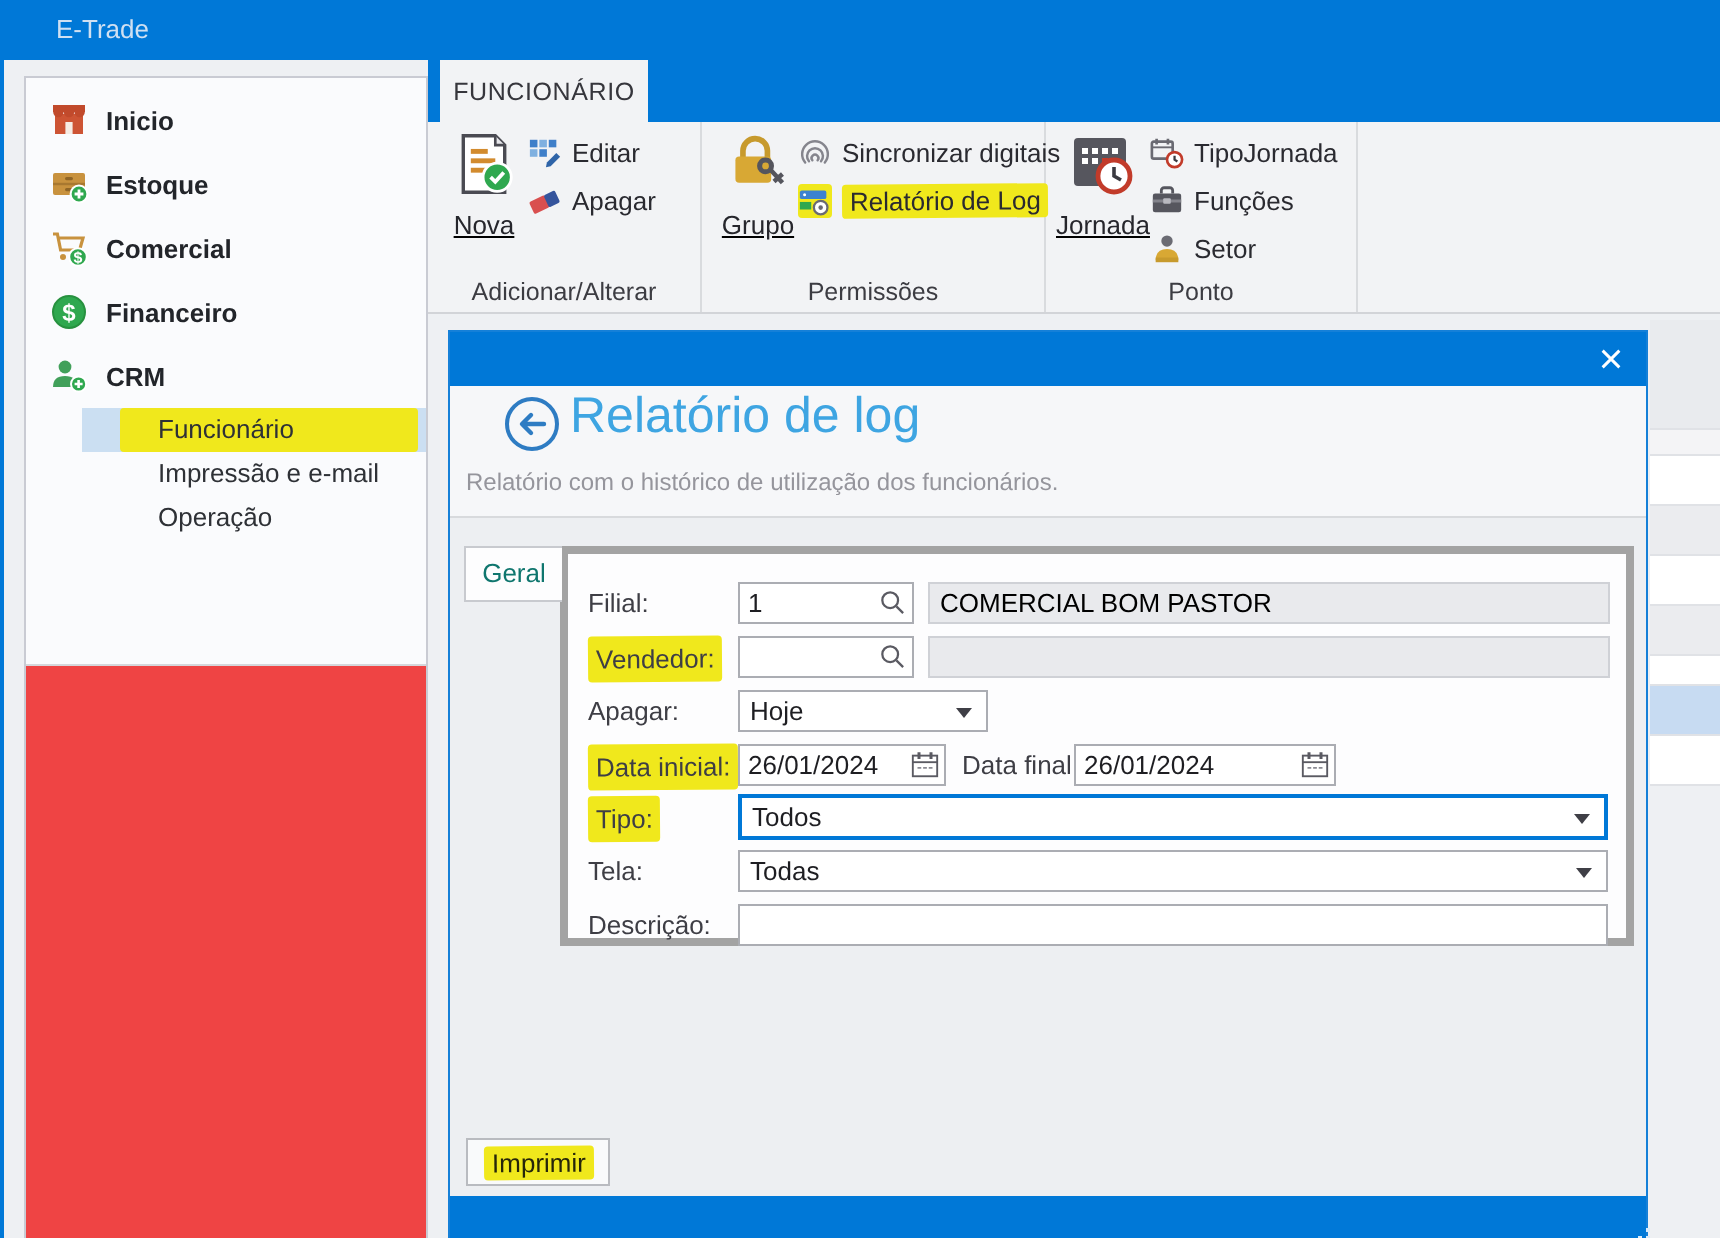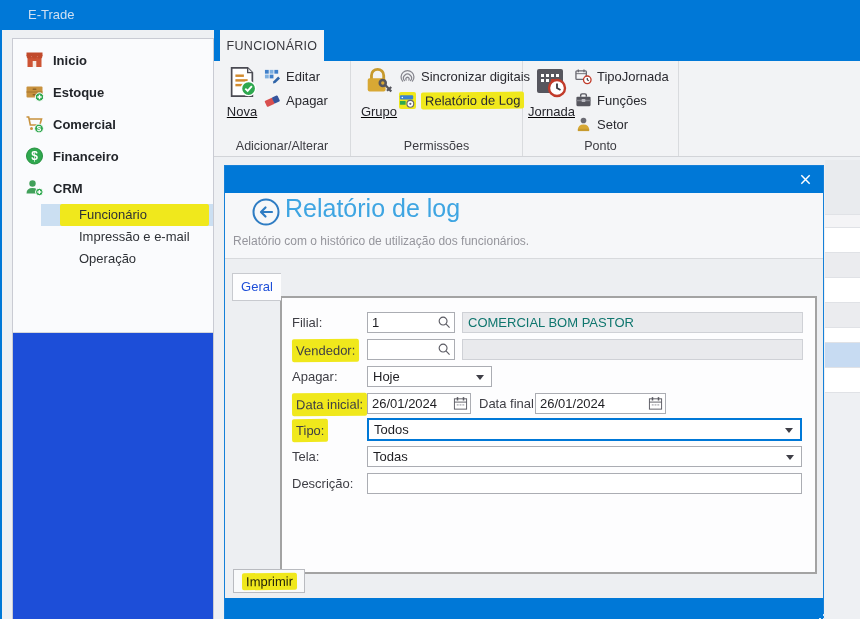--- a/index.html
+++ b/index.html
@@ -26,21 +26,21 @@
   .g1 .ritems{left:50px;text-align:center;}.g2 .ritems{left:48px;}.g3 .ritems{left:52px;}
   .ritem{display:flex;align-items:center;height:24px;gap:5px;white-space:nowrap;}
   .ritem .rlabel{font-size:13px;color:#2a2a30;}
   .ico{display:inline-block;line-height:0;}
 
   
   .hl{background:#f0e81c;border-radius:2px;display:inline-block;padding:1px 4px;transform:rotate(-.5deg);}
   .hl-icon{background:#f0e81c;border-radius:2px;}
 
   
-  #sidebar{left:10px;top:38px;width:202px;height:581px;background:#1d4ed8;
+  #sidebar{left:10px;top:38px;width:202px;height:581px;background:#ef4444;
            border:1px solid #c9cbd3;border-bottom:none;}
   #navlist{position:absolute;left:0;top:0;width:200px;height:294px;background:#fafbfd;border-bottom:1px solid #d5d7db;padding-top:5px;}
   .nitem{display:flex;align-items:center;height:32px;padding-left:8px;gap:6px;cursor:default;}
   .nitem .nlabel{font-weight:bold;font-size:13px;color:#22252a;}
   .nitem .nicon{width:26px;height:24px;display:flex;align-items:center;justify-content:center;}
   .sub{height:22px;line-height:22px;font-size:13px;color:#2e3136;padding-left:66px;cursor:default;}
   .sub.sel{padding-left:0;margin-left:28px;background:#cbdff2;}
   .sub.sel .hl{margin-left:19px;padding:0 62px 0 19px;transform:none;}
   #cfg-hl{margin-left:-18px;padding:1px 26px 1px 18px;}
 
@@ -50,28 +50,28 @@
 
   
   #dialog{left:222px;top:165px;width:600px;height:454px;background:#edeff2;border:1px solid #1580d8;}
   #dtitle{position:absolute;left:0;top:0;width:100%;height:27px;background:#0078d7;}
   #dclose{position:absolute;right:6px;top:2px;width:24px;height:22px;display:flex;align-items:center;justify-content:center;cursor:default;}
   #dheader{position:absolute;left:0;top:27px;width:100%;height:66px;background:#f6f7f9;border-bottom:1px solid #d8dadd;}
   #dback{position:absolute;left:26px;top:4px;width:30px;height:30px;}
   #dtitle-text{position:absolute;left:60px;top:1px;font-size:25px;color:#3ea5e2;}
   #dsubtitle{position:absolute;left:8px;top:41px;font-size:12px;color:#95959c;}
   #geraltab{position:absolute;left:7px;top:107px;width:49px;height:28px;background:#fdfdfe;z-index:2;
-            border:1px solid #c8cacf;border-right:none;color:#1d4ed8;font-size:13px;text-align:center;line-height:26px;}
-  #panel{position:absolute;left:55px;top:107px;width:537px;height:278px;background:#fdfdfe;border:2px solid #a3a3a3;margin-top:23px;}
+            border:1px solid #c8cacf;border-right:none;color:#0f766e;font-size:13px;text-align:center;line-height:26px;}
+  #panel{position:absolute;left:55px;top:107px;width:537px;height:200px;background:#fdfdfe;border:4px solid #a3a3a3;}
   .frow{position:absolute;left:0;width:100%;height:21px;}
   .flabel{position:absolute;left:10px;line-height:21px;font-size:13px;color:#3e3e45;white-space:nowrap;}
   .fwrap{position:absolute;height:21px;}
   .fwrap input{width:100%;height:100%;border:1px solid #abadb3;background:#fff;font-size:13px;padding:0 4px;color:#1e1e22;outline:none;}
   .fwrap .fbtn{position:absolute;right:2px;top:2px;width:17px;height:17px;display:flex;align-items:center;justify-content:center;background:transparent;}
-  .ro{position:absolute;height:21px;background:#e9eaed;border:1px solid #cfd1d6;font-size:13px;line-height:19px;padding:0 5px;color:#0f766e;white-space:nowrap;overflow:hidden;}
+  .ro{position:absolute;height:21px;background:#e9eaed;border:1px solid #cfd1d6;font-size:13px;line-height:19px;padding:0 5px;color:#000000;white-space:nowrap;overflow:hidden;}
   .dd{position:absolute;height:21px;background:#fff;border:1px solid #abadb3;font-size:13px;line-height:19px;padding:0 20px 0 5px;color:#1e1e22;}
   .dd::after{content:"";position:absolute;right:7px;top:8px;border-left:4px solid transparent;border-right:4px solid transparent;border-top:5px solid #3f3f46;}
   .dd.focus{border:2px solid #0078d7;height:23px;margin-top:-1px;line-height:19px;}
   #printbtn{position:absolute;left:8px;top:403px;min-width:72px;height:24px;background:#f9fafb;border:1px solid #b9bbc0;
             display:flex;align-items:center;justify-content:center;font-size:13px;color:#26260a;}
   #dfooter{position:absolute;left:0;top:432px;width:100%;height:22px;background:#0078d7;}
   #grip{position:absolute;right:6px;bottom:4px;width:2px;height:2px;background:transparent;
         box-shadow:8px 0 0 #d8eafb,4px 4px 0 #d8eafb,8px 4px 0 #d8eafb,0 8px 0 #d8eafb,4px 8px 0 #d8eafb,8px 8px 0 #d8eafb;}
 </style>
 </head>

